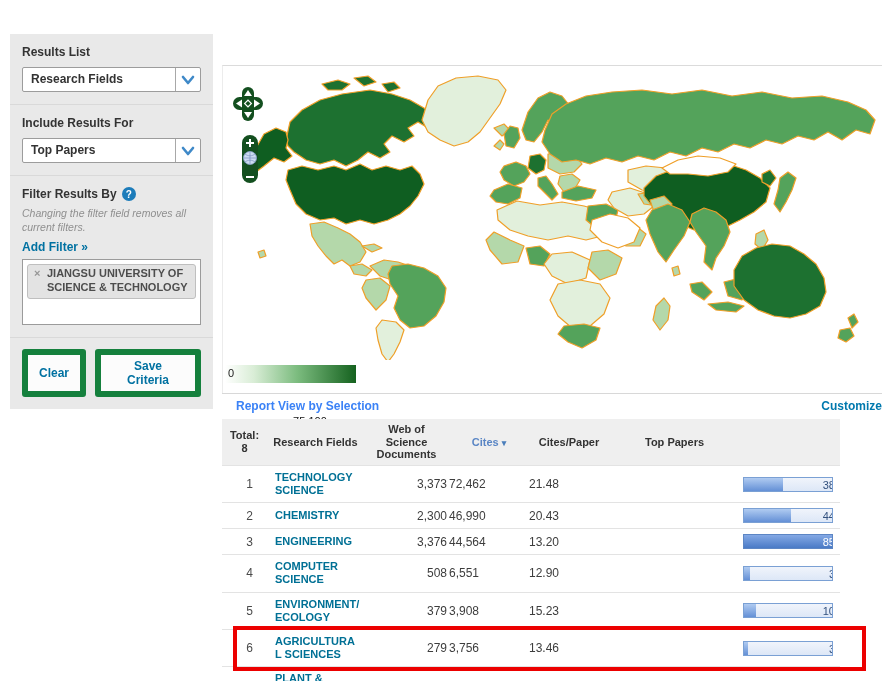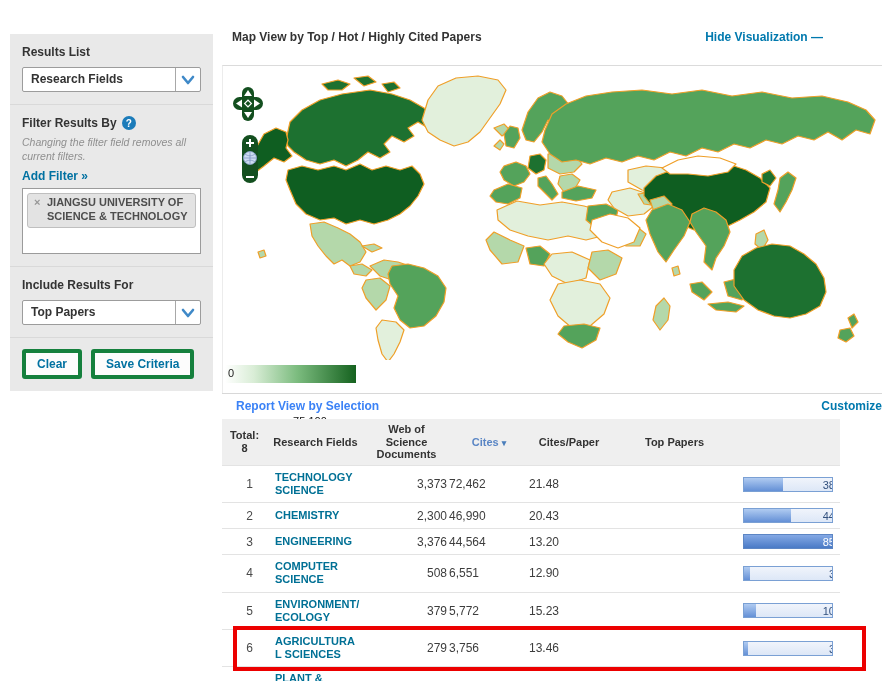--- a/index.html
+++ b/index.html
@@ -20,21 +20,21 @@
   .filter-head { display:flex; align-items:center; gap:5px; font-weight:bold; margin-bottom:6px; }
   .help-icon { display:inline-flex; width:14px; height:14px; border-radius:50%; background:#1c7cba;
                color:#fff; font-size:10px; font-weight:bold; align-items:center; justify-content:center; cursor:pointer; }
   .filter-note { font-style:italic; color:#8f8f8f; font-size:10.5px; line-height:1.3; margin-bottom:6px; }
   .add-filter { display:inline-block; font-weight:bold; color:#0071a1; text-decoration:none; margin-bottom:5px; cursor:pointer; }
   .listbox { background:#fff; border:1px solid #9b9b9b; min-height:66px; padding:4px; }
   .filter-tag { position:relative; background:#e3e3e3; border:1px solid #bfbfbf; border-radius:3px;
                 padding:2px 5px 3px 19px; font-size:11px; font-weight:bold; color:#4d4d4d; line-height:1.25; }
   .tag-x { position:absolute; left:6px; top:2px; color:#969696; font-size:11px; font-weight:bold; cursor:pointer; }
   .btn-row { display:flex; gap:9px; }
-  .btn { background:#fcfcfc; border:4px solid #15803d; border-radius:3px; padding:4px 11px;
+  .btn { background:#fcfcfc; border:6px solid #15803d; border-radius:3px; padding:4px 11px;
          font-weight:bold; color:#0071a1; font-size:12px; cursor:pointer; }
 
   
   .viz-title-row { position:absolute; left:222px; top:30px; width:654px; display:flex; justify-content:space-between; }
   .viz-title { font-weight:bold; color:#333; padding-left:10px; }
   .hide-link { font-weight:bold; color:#0079ae; text-decoration:none; margin-right:53px; cursor:pointer; }
   .viz-panel { position:absolute; left:222px; top:65px; width:660px; height:328px;
                border-top:1px solid #dbdbdb; border-left:1px solid #ececec; }
   .map-svg { position:absolute; left:242px; top:70px; }
 
@@ -93,58 +93,54 @@
         <span>Research Fields</span>
         <span class="dd-chev">
           <svg width="16" height="12" viewBox="0 0 16 12">
               <path d="M3,3 L8,9 L13,3" stroke="#3f89c8" stroke-width="2.6" fill="none" stroke-linecap="round" stroke-linejoin="round"></path>
             </svg>
         </span>
       </div>
     </div>
 
     <div class="sb-section">
-      <div class="filter-head">
-        <span>Filter Results By</span>
-        <span class="help-icon">?</span>
-      </div>
-      <div class="filter-note">Changing the filter field removes all current filters.</div>
-      <a class="add-filter">Add Filter »</a>
-      <div class="listbox">
-        <div class="filter-tag">
-          <span class="tag-x">×</span>
-          <span>JIANGSU UNIVERSITY OF SCIENCE &amp; TECHNOLOGY</span>
-        </div>
-      </div>
-    </div>
-
-    <div class="sb-section">
       <div class="sb-label">Include Results For</div>
       <div class="dropdown">
         <span>Top Papers</span>
         <span class="dd-chev">
           <svg width="16" height="12" viewBox="0 0 16 12">
               <path d="M3,3 L8,9 L13,3" stroke="#3f89c8" stroke-width="2.6" fill="none" stroke-linecap="round" stroke-linejoin="round"></path>
             </svg>
         </span>
       </div>
     </div>
 
     <div class="sb-section">
+      <div class="filter-head">
+        <span>Filter Results By</span>
+        <span class="help-icon">?</span>
+      </div>
+      <div class="filter-note">Changing the filter field removes all current filters.</div>
+      <a class="add-filter">Add Filter »</a>
+      <div class="listbox">
+        <div class="filter-tag">
+          <span class="tag-x">×</span>
+          <span>JIANGSU UNIVERSITY OF SCIENCE &amp; TECHNOLOGY</span>
+        </div>
+      </div>
+    </div>
+
+    <div class="sb-section">
       <div class="btn-row">
         <button class="btn">Clear</button>
         <button class="btn">Save Criteria</button>
       </div>
     </div>
   </div>
 
-  <div class="viz-title-row">
-    <span class="viz-title">Map View by Top / Hot / Highly Cited Papers</span>
-    <a class="hide-link"><span>Hide Visualization</span> <span>—</span></a>
-  </div>
 
   <div class="viz-panel"></div>
 
   <svg class="map-svg" width="640" height="290" viewBox="0 0 640 290" stroke="#ef9f28" stroke-width="1.2" stroke-linejoin="round" fill="#fff">
     <path d="M44,70 48,52 60,40 78,30 100,24 128,20 150,24 168,30 182,38 192,46 196,54 186,58 176,52 166,58 172,66 162,72 150,66 142,74 148,82 138,88 126,82 116,90 104,96 92,90 78,94 64,90 52,82 46,76 Z" fill="#1d7130"></path>
     <path d="M10,96 14,78 22,64 34,58 44,62 46,70 44,78 50,86 42,92 32,88 22,96 14,102 Z" fill="#0f5e21"></path>
     <path d="M80,14 96,10 108,14 100,20 86,20 Z" fill="#1d7130"></path>
     <path d="M112,8 126,6 134,12 122,16 Z" fill="#1d7130"></path>
     <path d="M140,14 152,12 158,18 146,22 Z" fill="#1d7130"></path>
     <path d="M180,50 186,30 196,16 214,8 236,6 256,10 264,20 258,34 248,48 238,62 226,72 212,76 198,70 186,62 Z" fill="#e2f0dc"></path>
@@ -318,21 +314,21 @@
       </div>
     </td>
   </tr>
 
   <tr>
     <td class="c-rank">5</td>
     <td class="c-field">
               <a class="field-link">ENVIRONMENT/ECOLOGY</a>
             </td>
     <td class="c-docs">379</td>
-    <td class="c-cites">5,772</td>
+    <td class="c-cites">3,908</td>
     <td class="c-cpp">15.23</td>
     <td class="c-top">
       <div class="bar">
         <div class="bar-fill" style="width: 14%;"></div>
         <span class="bar-val">10</span>
       </div>
     </td>
   </tr>
 
   <tr class="highlighted">

